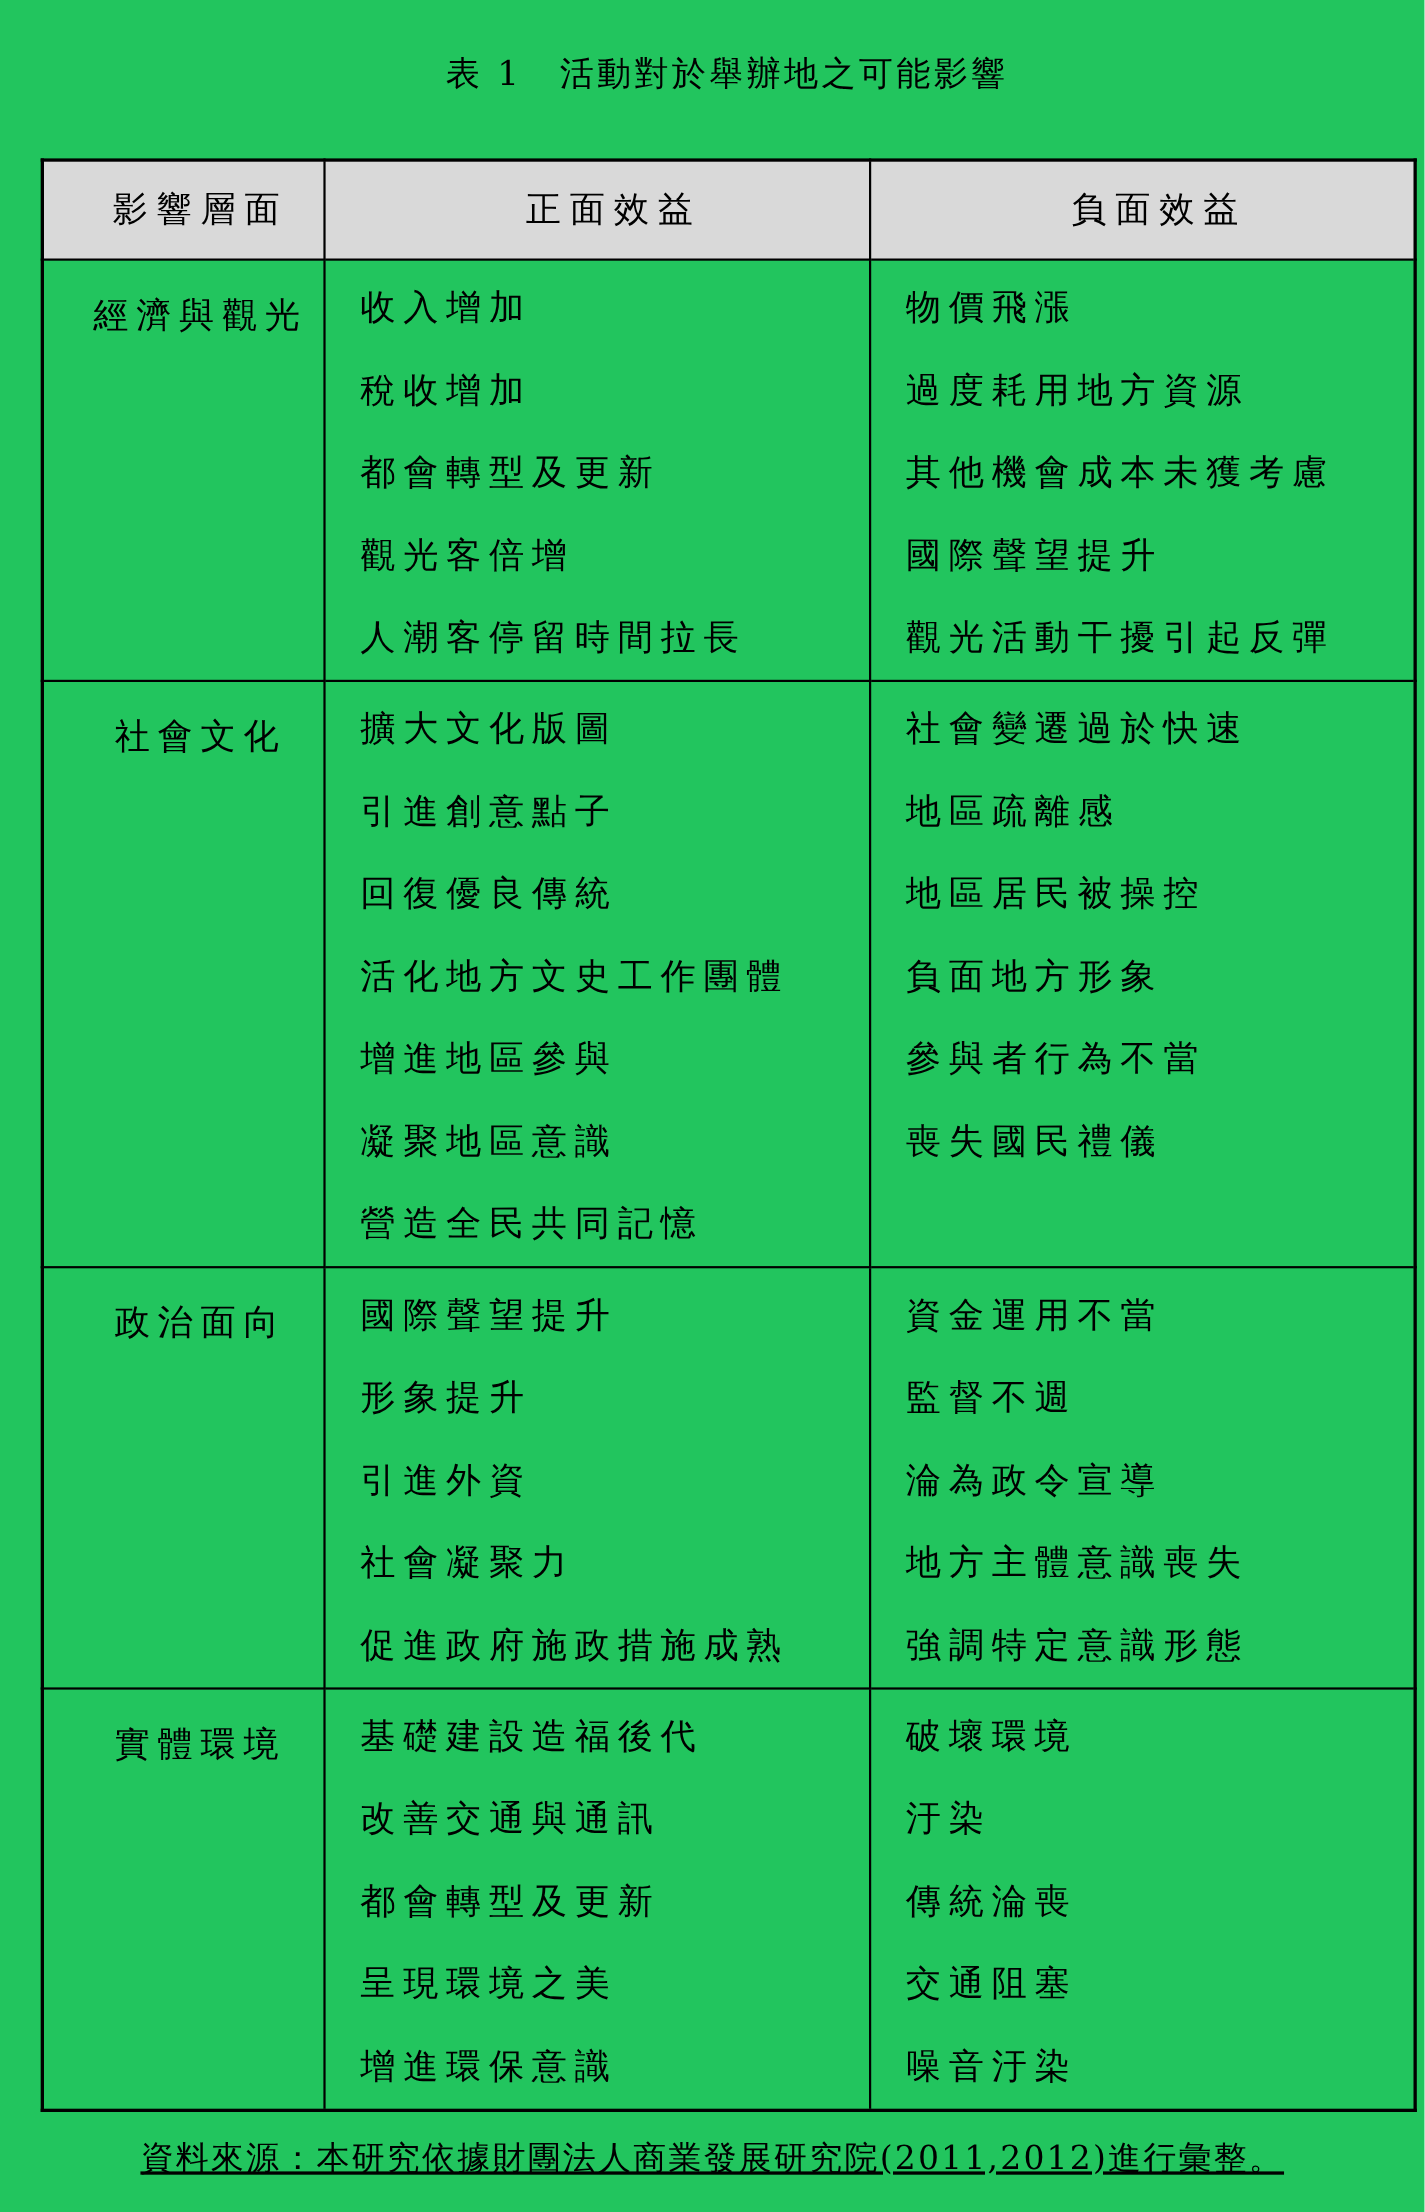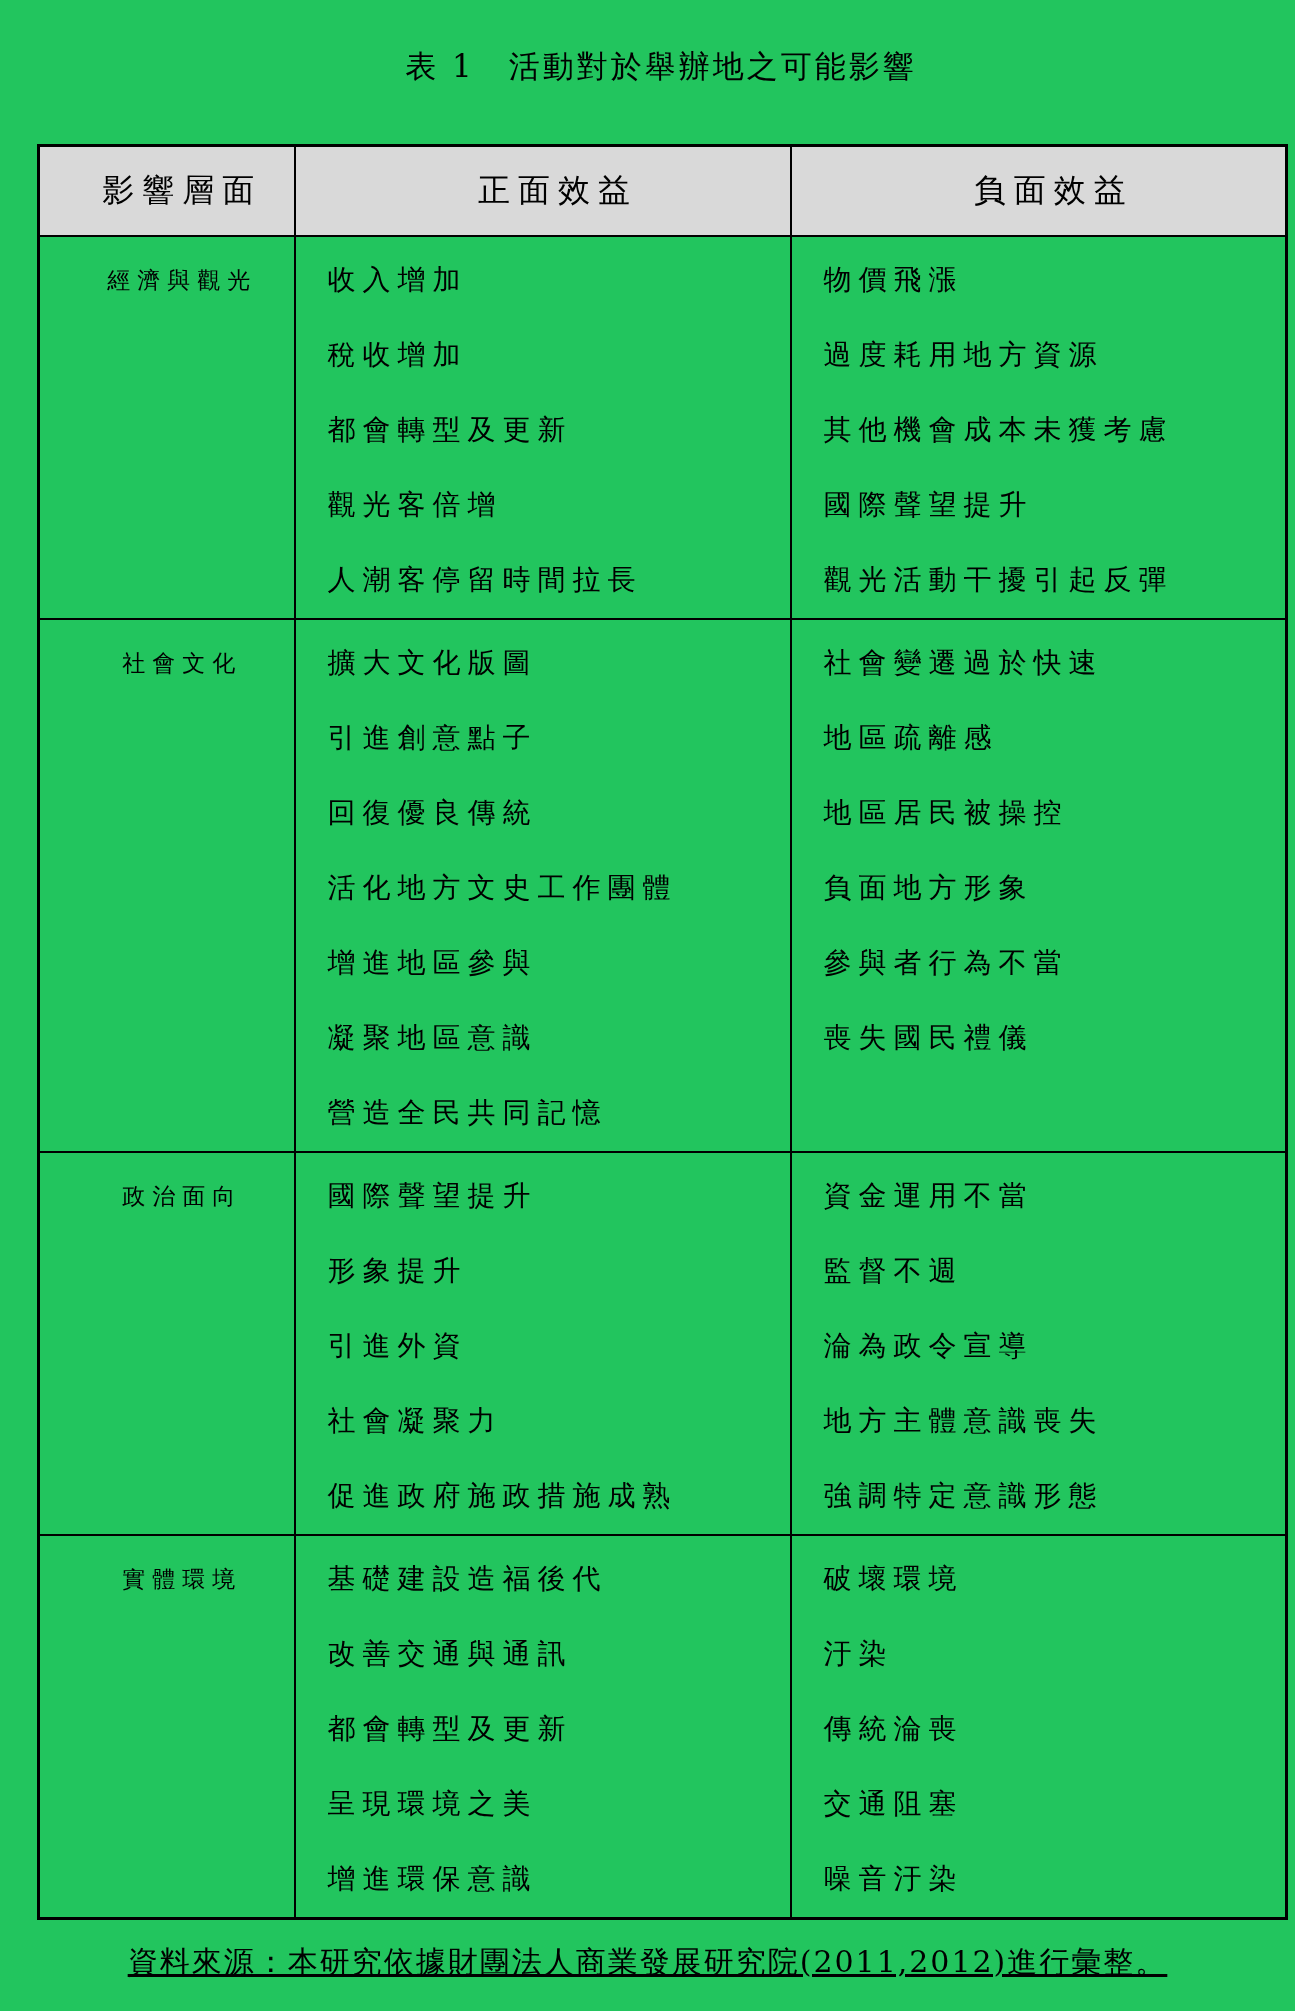--- a/index.html
+++ b/index.html
@@ -54,32 +54,32 @@
     font-weight: normal;
     font-size: 32px;
     letter-spacing: 8px;
     text-align: center;
     vertical-align: middle;
   }
   td.dim-cell {
     vertical-align: top;
     text-align: center;
     padding-top: 28px;
-    font-size: 23px;
+    font-size: 32px;
     letter-spacing: 7px;
   }
   td.items-cell {
     vertical-align: top;
     padding: 6px 8px 0 20px;
   }
   .cell-item {
     height: 75px;
     display: flex;
     align-items: center;
-    font-size: 28px;
+    font-size: 32px;
     letter-spacing: 7px;
     white-space: nowrap;
   }
   .source-note {
     position: absolute;
     top: 1942px;
     left: 0;
     width: 1295px;
     text-align: center;
     font-size: 30px;

